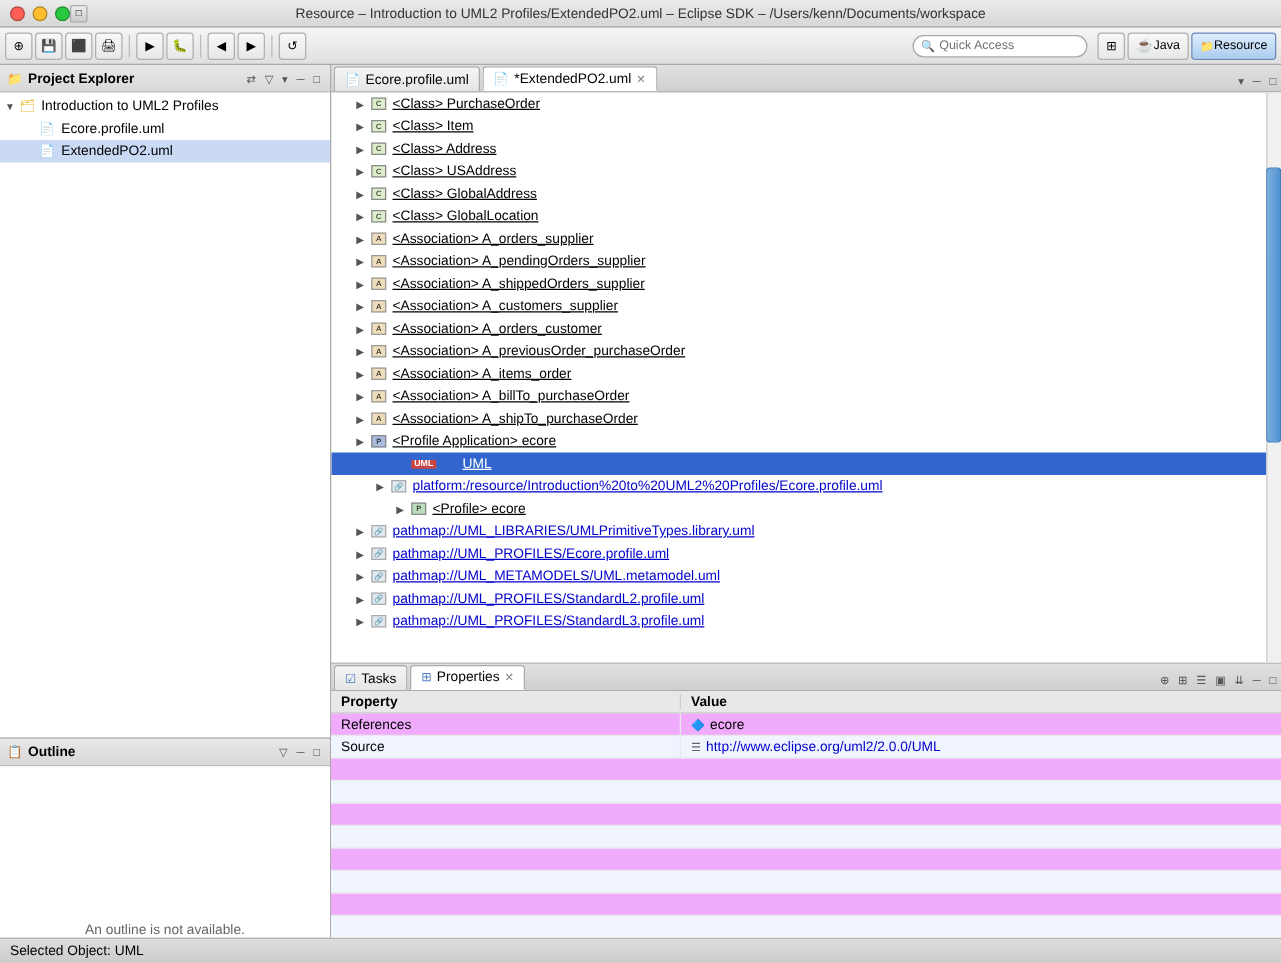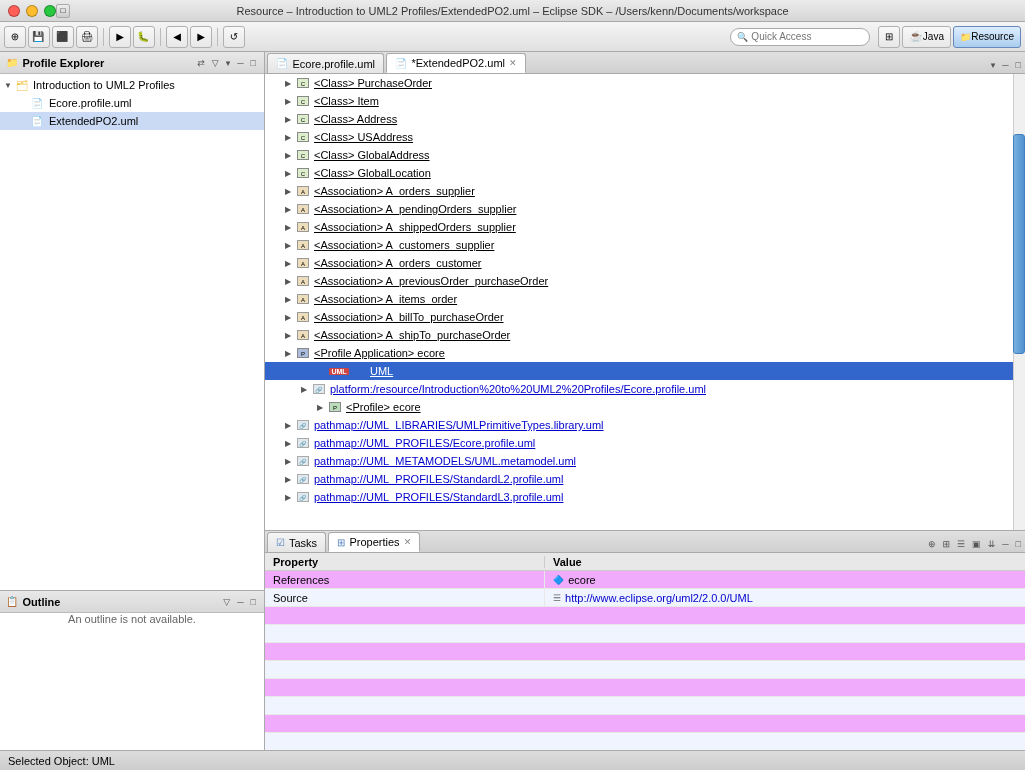--- a/index.html
+++ b/index.html
@@ -206,21 +206,21 @@
     .outline-panel {
       height: 160px;
       border-top: 1px solid #aaa;
       display: flex;
       flex-direction: column;
     }
     .outline-content {
       flex: 1;
       background: white;
       display: flex;
-      align-items: flex-start;
+      align-items: flex-end;
       justify-content: center;
       color: #666;
       font-size: 11px;
     }
 
     
     .right-panel {
       flex: 1;
       display: flex;
       flex-direction: column;
@@ -440,21 +440,21 @@
     </div>
   </div>
 </div>
 
 <div class="main-layout">
 
   <div class="left-panel">
 
     <div class="panel-header">
       <span style="font-size:10px;">📁</span>
-      <span class="panel-header-title">Profile Explorer</span>
+      <span class="panel-header-title">Project Explorer</span>
       <div class="panel-header-btns">
         <span class="ph-btn">⇄</span>
         <span class="ph-btn">▽</span>
         <span class="ph-btn">▾</span>
         <span class="ph-btn">─</span>
         <span class="ph-btn">□</span>
       </div>
     </div>
 
     <div class="project-explorer">

